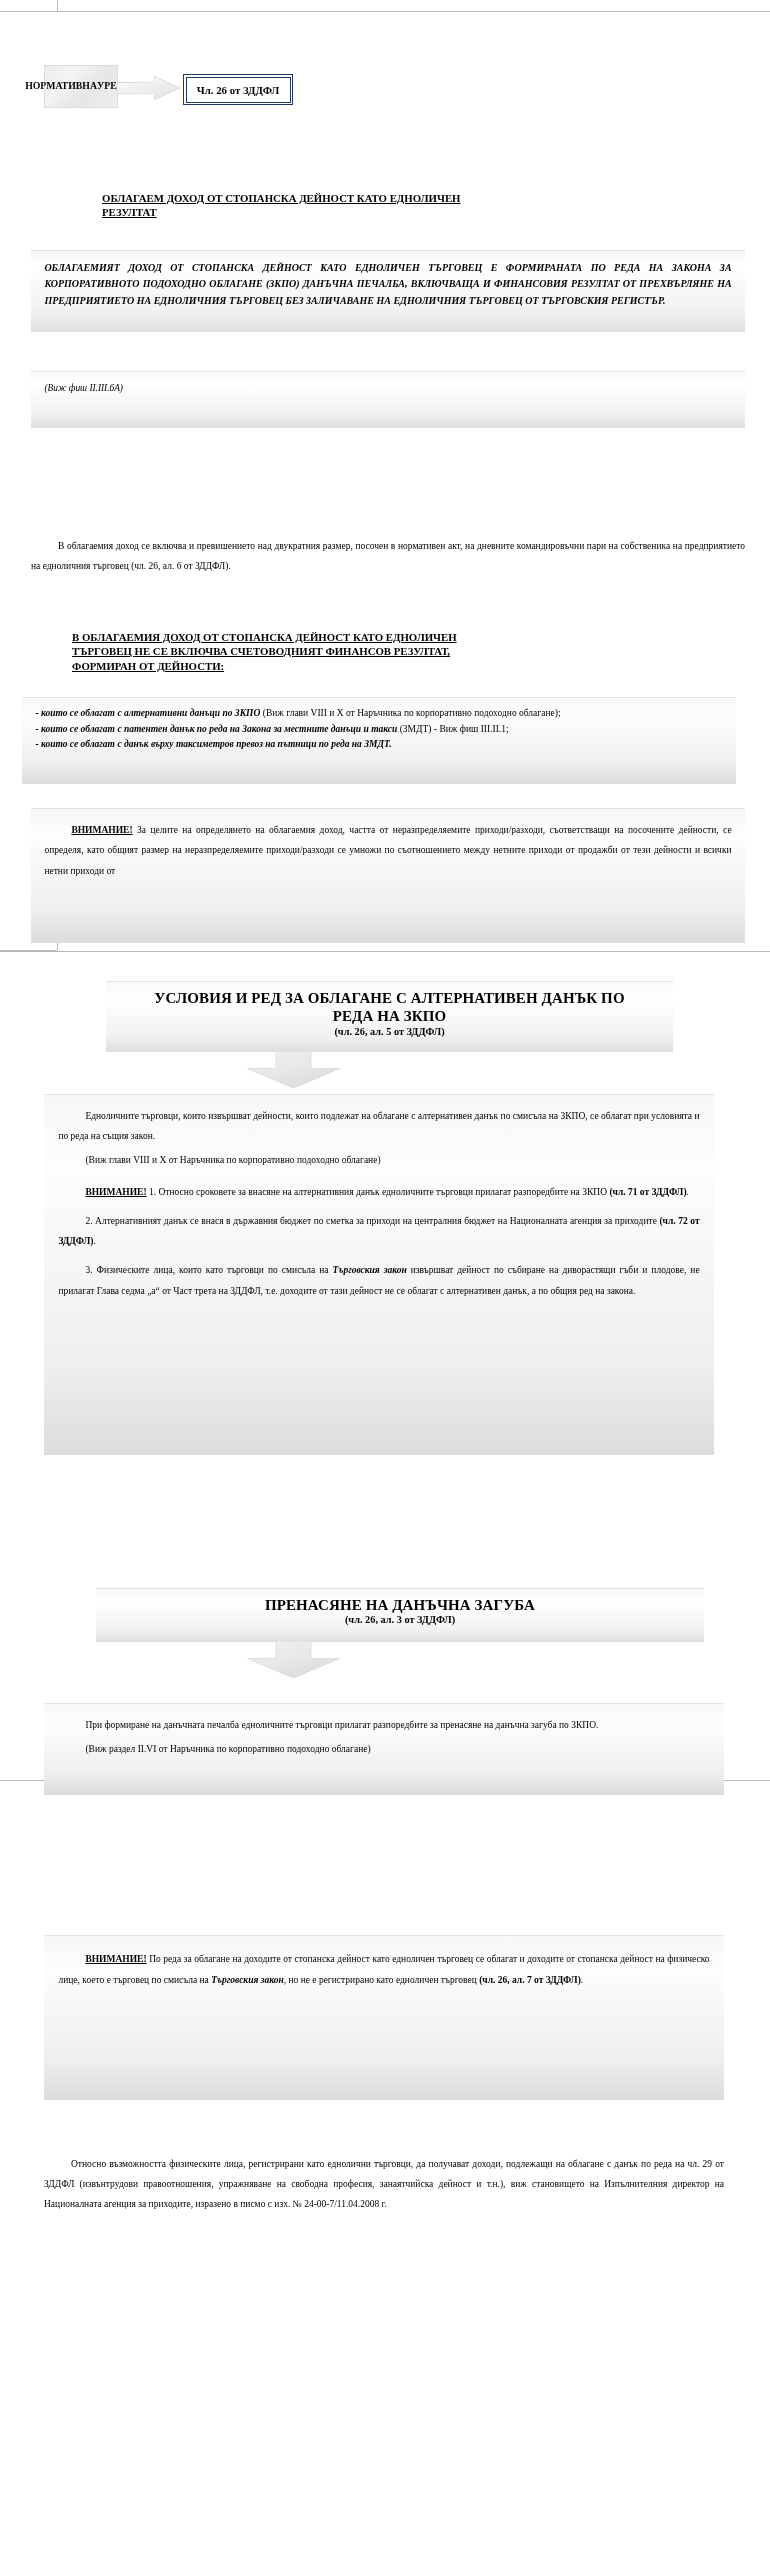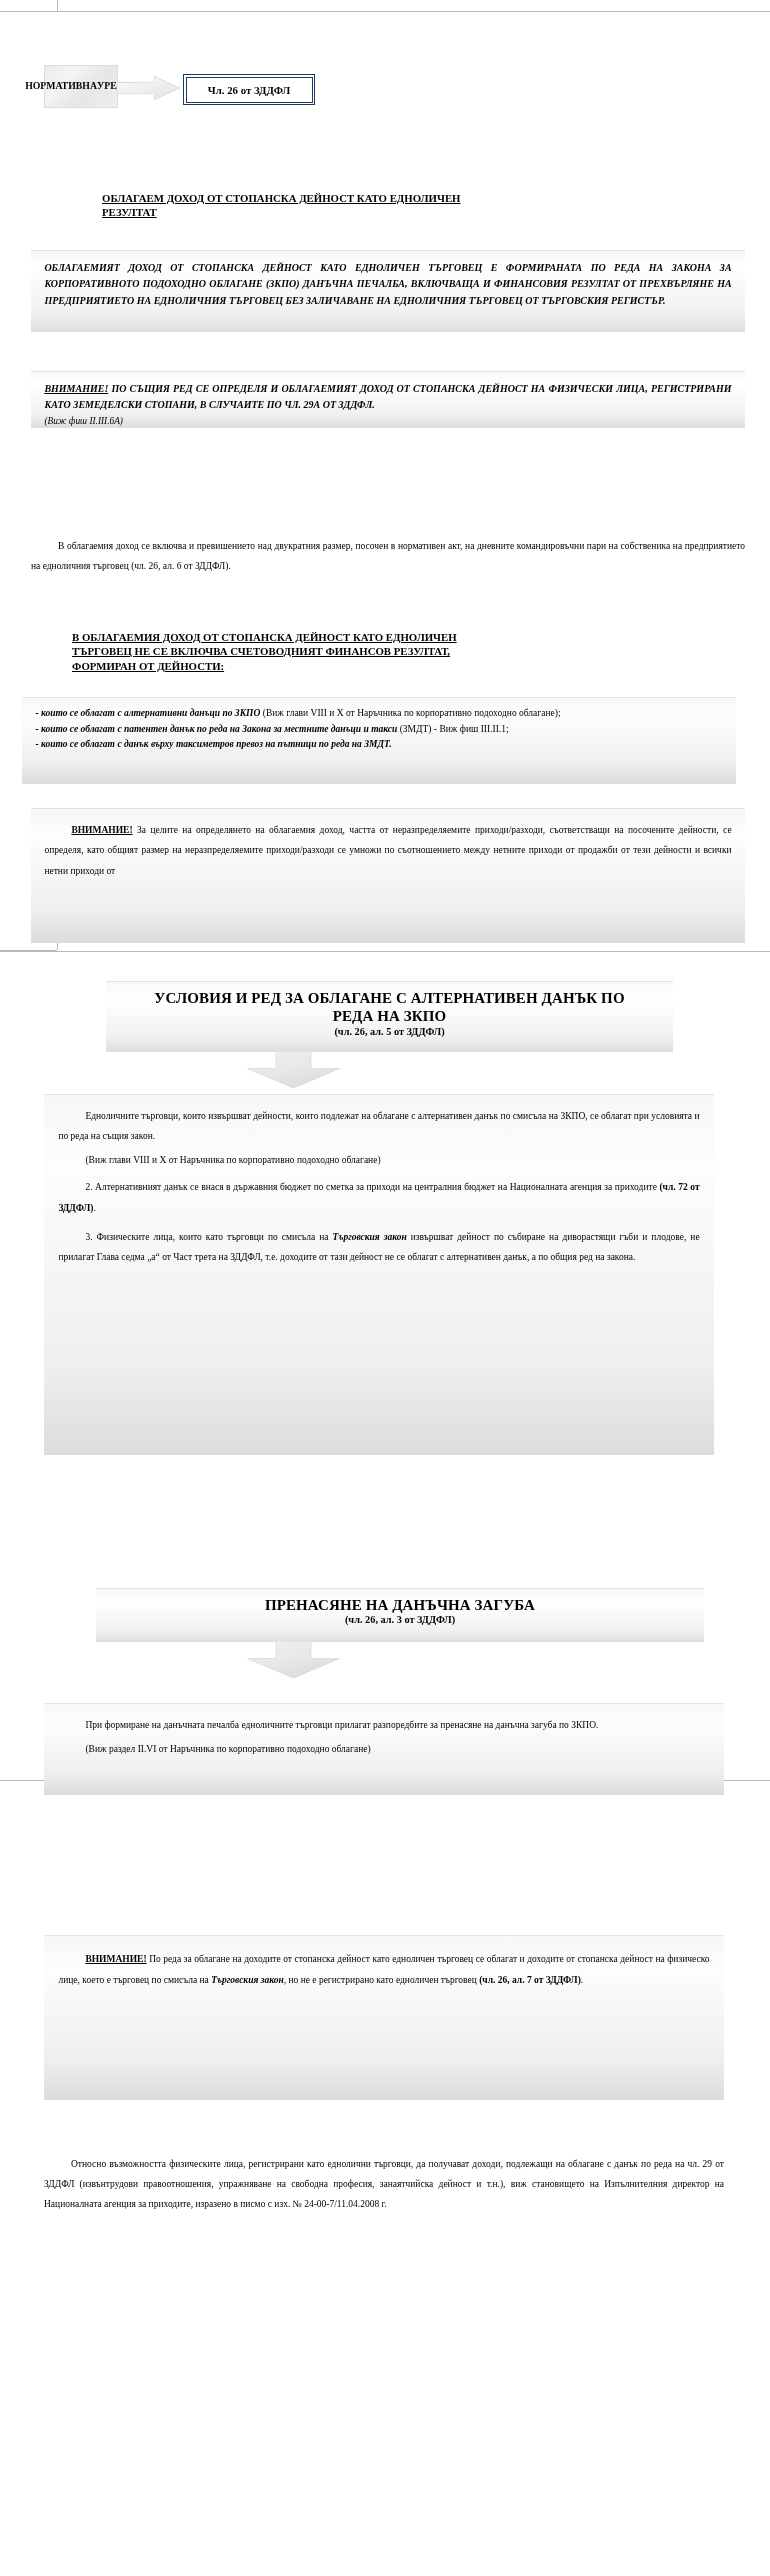--- a/index.html
+++ b/index.html
@@ -152,39 +152,36 @@
       <linearGradient id="agr" x1="0" y1="0" x2="1" y2="1">
         <stop offset="0%" stop-color="#fcfcfc"></stop>
         <stop offset="55%" stop-color="#ededed"></stop>
         <stop offset="100%" stop-color="#e2e2e2"></stop>
       </linearGradient>
     </defs>
     <polygon points="0,12 72,12 72,0 122,23 72,46 72,34 0,34" fill="url(#agr)" stroke="#d9d9d9" stroke-width="1.5"></polygon>
   </svg>
 </div>
 
-<div class="blue-box" style="left:183px; top:74px; width:132px; height:31px;">
+<div class="blue-box" style="left:183px; top:74px; width:110px; height:31px;">
   <div class="blue-box-inner">
     <span>Чл. 26 от ЗДДФЛ</span>
   </div>
 </div>
 
 <div class="abs center-head" style="left:102px; top:191px; width:567px;">
   <div>ОБЛАГАЕМ ДОХОД ОТ СТОПАНСКА ДЕЙНОСТ КАТО ЕДНОЛИЧЕН</div>
   <div>РЕЗУЛТАТ</div>
 </div>
 
 <div class="abs gbox" style="left:31px; top:250px; width:714px; height:82px;">
   <div class="caps-bold">ОБЛАГАЕМИЯТ ДОХОД ОТ СТОПАНСКА ДЕЙНОСТ КАТО ЕДНОЛИЧЕН ТЪРГОВЕЦ Е ФОРМИРАНАТА ПО РЕДА НА ЗАКОНА ЗА КОРПОРАТИВНОТО ПОДОХОДНО ОБЛАГАНЕ (ЗКПО) ДАНЪЧНА ПЕЧАЛБА, ВКЛЮЧВАЩА И ФИНАНСОВИЯ РЕЗУЛТАТ ОТ ПРЕХВЪРЛЯНЕ НА ПРЕДПРИЯТИЕТО НА ЕДНОЛИЧНИЯ ТЪРГОВЕЦ БЕЗ ЗАЛИЧАВАНЕ НА ЕДНОЛИЧНИЯ ТЪРГОВЕЦ ОТ ТЪРГОВСКИЯ РЕГИСТЪР.</div>
 </div>
 
 <div class="abs gbox" style="left:31px; top:371px; width:714px; height:57px;">
-  <div class="caps-bold">
-    <u class="attn">ВНИМАНИЕ!</u><span> ПО СЪЩИЯ РЕД СЕ ОПРЕДЕЛЯ И ОБЛАГАЕМИЯТ ДОХОД ОТ СТОПАНСКА ДЕЙНОСТ НА ФИЗИЧЕСКИ ЛИЦА, РЕГИСТРИРАНИ КАТО ЗЕМЕДЕЛСКИ СТОПАНИ, В СЛУЧАИТЕ ПО ЧЛ. 29А ОТ ЗДДФЛ.</span>
-  </div>
   <div class="small-note" style="text-align:left; line-height:1.5; margin-top:1px;">(Виж фиш II.III.6А)</div>
 </div>
 
 <div class="abs body-just indent" style="left:31px; top:536px; width:714px;">В облагаемия доход се включва и превишението над двукратния размер, посочен в нормативен акт, на дневните командировъчни пари на собственика на предприятието на едноличния търговец (чл. 26, ал. 6 от ЗДДФЛ).</div>
 
 <div class="abs center-head" style="left:72px; top:630px; width:626px;">
   <div>В ОБЛАГАЕМИЯ ДОХОД ОТ СТОПАНСКА ДЕЙНОСТ КАТО ЕДНОЛИЧЕН</div>
   <div>ТЪРГОВЕЦ НЕ СЕ ВКЛЮЧВА СЧЕТОВОДНИЯТ ФИНАНСОВ РЕЗУЛТАТ,</div>
   <div>ФОРМИРАН ОТ ДЕЙНОСТИ:</div>
 </div>
@@ -222,20 +219,23 @@
         <stop offset="100%" stop-color="#dcdcdc"></stop>
       </linearGradient>
     </defs>
     <polygon points="56,0 124,0 124,34 180,34 90,72 0,34 56,34" fill="url(#agd)" stroke="#d8d8d8" stroke-width="1.5"></polygon>
   </svg>
 </div>
 
 <div class="abs gbox-plain" style="left:44px; top:1094px; width:670px; height:361px; padding:11.3px 14.4px;">
   <div class="body-just indent">Едноличните търговци, които извършват дейности, които подлежат на облагане с алтернативен данък по смисъла на ЗКПО, се облагат при условията и по реда на същия закон.</div>
   <div class="body-just-tight indent" style="margin-top:6.2px;">(Виж глави VIII и X от Наръчника по корпоративно подоходно облагане)</div>
+  <div class="body-just indent" style="margin-top:13.4px;">
+    <u class="attn">ВНИМАНИЕ!</u><span> 1. Относно сроковете за внасяне на алтернативния данък едноличните търговци прилагат разпоредбите на ЗКПО </span><span class="b">(чл. 71 от ЗДДФЛ)</span><span>.</span>
+  </div>
   <div class="body-just indent" style="margin-top:9.3px;">
     <span>2. Алтернативният данък се внася в държавния бюджет по сметка за приходи на централния бюджет на Националната агенция за приходите </span><span class="b">(чл. 72 от ЗДДФЛ)</span><span>.</span>
   </div>
   <div class="body-just indent" style="margin-top:9.3px;">
     <span>3. Физическите лица, които като търговци по смисъла на </span><span class="bi">Търговския закон</span><span> извършват дейност по събиране на диворастящи гъби и плодове, не прилагат Глава седма „а“ от Част трета на ЗДДФЛ, т.е. доходите от тази дейност не се облагат с алтернативен данък, а по общия ред на закона.</span>
   </div>
 </div>
 
 <div class="abs banner" style="left:96px; top:1588px; width:608px; height:54px;">
   <div class="t1">ПРЕНАСЯНЕ НА ДАНЪЧНА ЗАГУБА</div>

